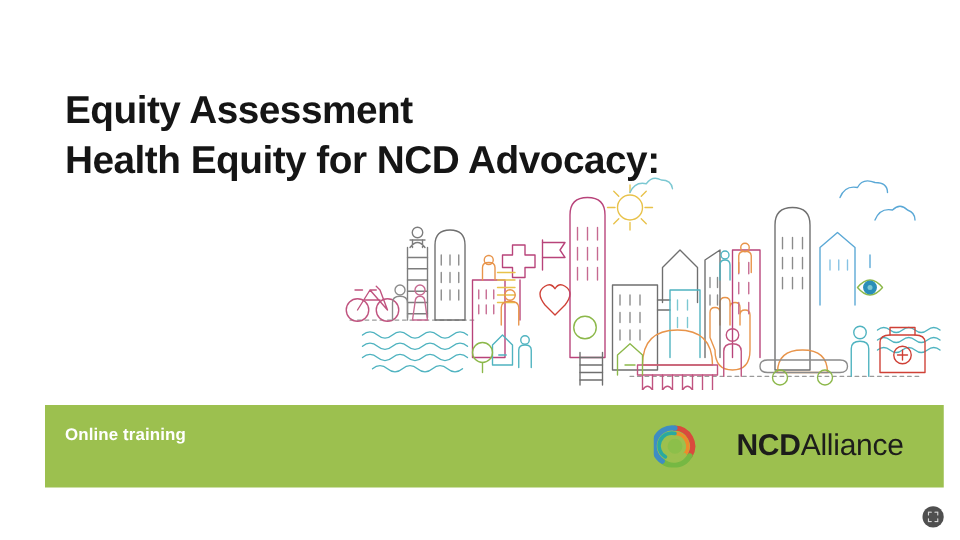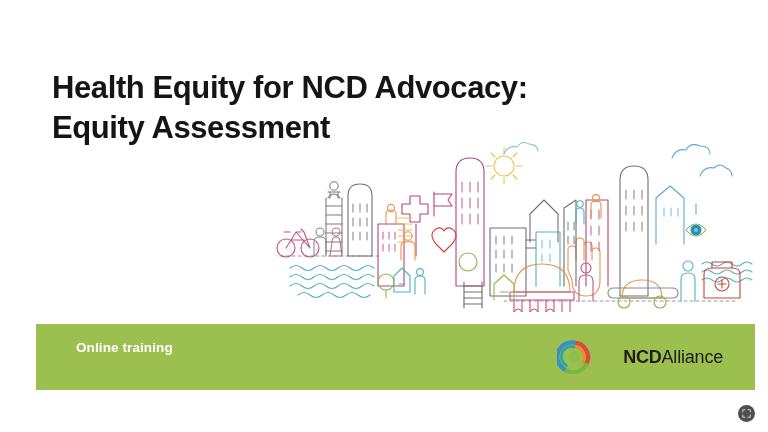--- a/index.html
+++ b/index.html
@@ -37,40 +37,40 @@
 
   
   .footer-bar {
     position:absolute;
     left:36px; top:324px;
     width:719px; height:66px;
     background:#9cc04f;
   }
   .footer-text {
     position:absolute;
-    left:40px; top:14px;
+    left:16px; top:14px;
     color:#ffffff;
     font-size:13.5px;
     font-weight:700;
     line-height:19px;
     letter-spacing:0.1px;
   }
 
   
   .logo {
     position:absolute;
     right:32px; top:50%;
     transform:translateY(-50%);
     display:flex;
     align-items:center;
     gap:7px;
   }
   .logo-mark { width:34px; height:34px; display:block; }
   .logo-type {
-    font-size:18px;
+    font-size:24px;
     color:#1d1d1b;
     letter-spacing:-0.2px;
     white-space:nowrap;
     margin-left:25px;
   }
   .logo-type .lt-bold { font-weight:700; }
   .logo-type .lt-reg  { font-weight:400; }
 
   
   .overlay-btn {
@@ -84,22 +84,22 @@
     justify-content:center;
   }
   .overlay-btn svg { display:block; }
 </style>
 </head>
 <body>
 
 <div class="slide">
 
   <div class="title-block">
+    <div class="title-line">Equity Assessment</div>
     <div class="title-line">Health Equity for NCD Advocacy:</div>
-    <div class="title-line">Equity Assessment</div>
   </div>
 
   <div class="illustration">
     <svg viewBox="0 0 492 176" xmlns="http://www.w3.org/2000/svg" fill="none" stroke-width="1.1" stroke-linecap="round" stroke-linejoin="round">
 
       <g stroke="#9a9a9a" stroke-dasharray="3 3" stroke-width="1">
         <path d="M12 120 H112"></path>
         <path d="M236 165 H470"></path>
       </g>
 

